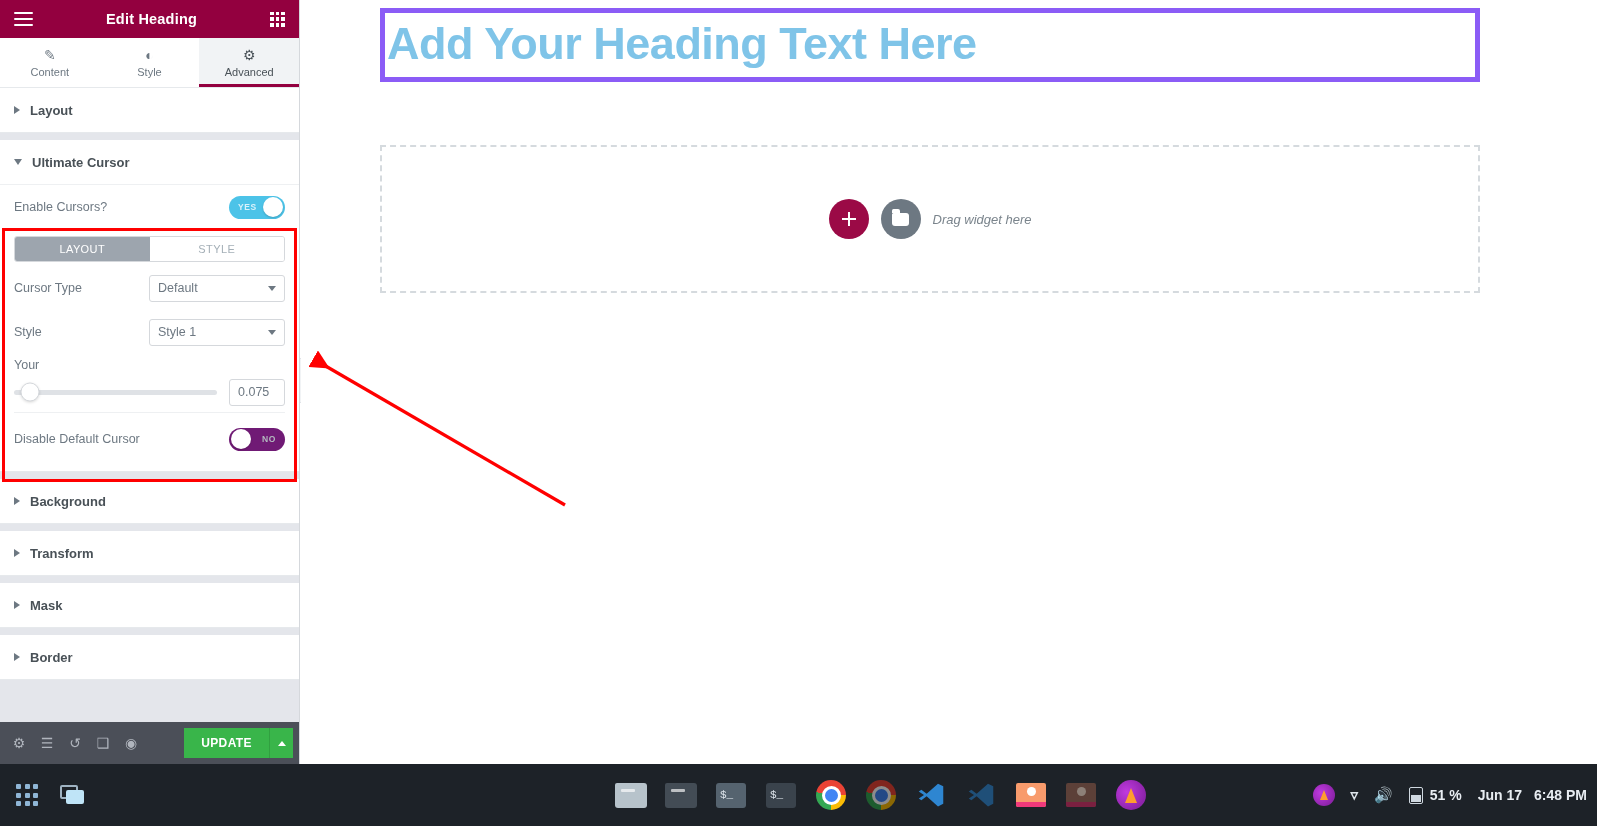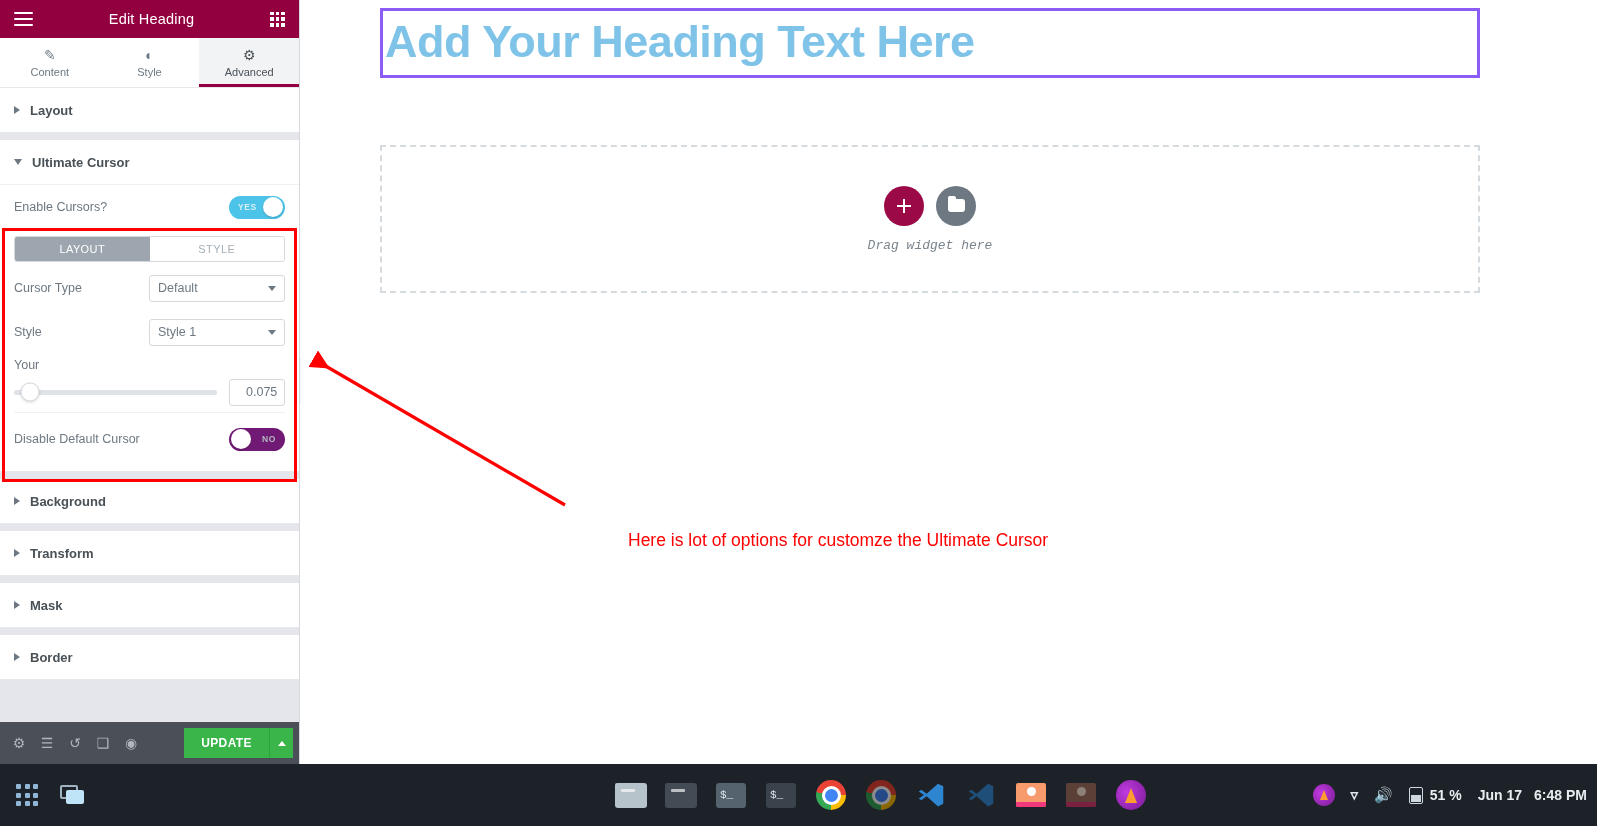--- a/index.html
+++ b/index.html
@@ -19,21 +19,21 @@
     border-right: 1px solid #d5d8dc;
     display: flex; flex-direction: column;
   }
   
   .panel-header {
     height: 38px; background: #93003f;
     display: flex; align-items: center; justify-content: space-between;
     padding: 0 14px; flex: 0 0 auto;
   }
   .panel-header .title {
-    color: #fff; font-size: 14.5px; font-weight: 400;
+    color: #fff; font-size: 14.5px; font-weight: 700;
     letter-spacing: .2px; flex: 1; text-align: center;
   }
   .hamburger { width: 19px; height: 14px; display: flex; flex-direction: column;
     justify-content: space-between; cursor: pointer; }
   .hamburger i { display: block; height: 2.4px; background: #fff; border-radius: 1px; }
   .grid-icon { width: 15px; height: 15px; display: grid;
     grid-template-columns: repeat(3, 1fr); grid-template-rows: repeat(3, 1fr);
     gap: 2px; cursor: pointer; }
   .grid-icon i { display:block; background:#fff; }
 
@@ -99,21 +99,21 @@
 
   
   .slider-row { display: flex; align-items: center; gap: 12px; min-height: 40px; }
   .track { position: relative; flex: 1; height: 5px; background: #dfe2e6;
     border-radius: 3px; cursor: pointer; }
   .thumb { position: absolute; top: 50%; transform: translate(-50%, -50%);
     width: 19px; height: 19px; border-radius: 50%; background: #fff;
     border: 1px solid #d5d8dc; box-shadow: 0 1px 3px rgba(0,0,0,.14); }
   .numbox { width: 56px; height: 27px; border: 1px solid #d5d8dc; border-radius: 3px;
     font-size: 12.5px; color: #6d7882; display: flex; align-items: center;
-    padding: 0 16px; background: #fff; overflow: hidden; }
+    padding: 0 8px; background: #fff; overflow: hidden; }
 
   .divider { border-top: 1px solid #eef0f2; }
 
   
   .panel-footer { height: 42px; background: #4b4f58; display: flex;
     align-items: center; padding: 0 6px; gap: 2px; flex: 0 0 auto; }
   .fico { width: 26px; height: 30px; display:flex; align-items:center;
     justify-content:center; color: #b0b5bd; font-size: 14px; cursor:pointer; }
   .update-wrap { margin-left: auto; display: flex; height: 30px; }
   .update-btn { background: #39b54a; color: #fff; font-size: 12px; font-weight: bold;
@@ -129,26 +129,26 @@
   #collapse-handle { position: absolute; left: 300px; top: 358px;
     width: 13px; height: 45px; background: #f1f3f5;
     border: 1px solid #e0e3e7; border-left: none; border-radius: 0 3px 3px 0;
     display:flex; align-items:center; justify-content:center; cursor:pointer;
     color:#9aa2ab; font-size: 10px; }
 
   
   #canvas { position: absolute; left: 301px; top: 0; right: 0; height: 764px;
     background: #fff; overflow: hidden; }
   .heading-widget { position: absolute; left: 79px; top: 8px; width: 1100px;
-    border: 3px solid #8b5cf6; padding: 6px 0 8px 2px; }
+    border: 5px solid #8b5cf6; padding: 6px 0 8px 2px; }
   .heading-widget h1 { font-size: 45px; font-weight: bold; color: #7fc4e8;
     line-height: 1.1; letter-spacing: -0.5px; }
   .drop-zone { position: absolute; left: 79px; top: 145px; width: 1100px;
     height: 148px; border: 2px dashed #d5dade; display:flex;
-    flex-direction: column; align-items:center; justify-content:center; gap: 12px; font-family: Liberation Mono, monospace; }
+    flex-direction: row; align-items:center; justify-content:center; gap: 12px; }
   .dz-btns { display: flex; gap: 12px; }
   .circ { width: 40px; height: 40px; border-radius: 50%; display:flex;
     align-items:center; justify-content:center; cursor:pointer; }
   .circ.add { background: #9b0a46; }
   .circ.add .plus { position: relative; width: 14px; height: 14px; }
   .circ.add .plus::before, .circ.add .plus::after { content:''; position:absolute;
     background:#fff; }
   .circ.add .plus::before { left: 6px; top: 0; width: 2px; height: 14px; }
   .circ.add .plus::after { top: 6px; left: 0; height: 2px; width: 14px; }
   .circ.tpl { background: #6d7882; }
@@ -392,21 +392,20 @@
       <div class="circ add">
         <span class="plus"></span>
       </div>
       <div class="circ tpl">
         <span class="folder"></span>
       </div>
     </div>
     <div class="dz-text">Drag widget here</div>
   </div>
 
-  <div class="anno-text">Here is lot of options for customze the Ultimate Cursor</div>
 </div>
 
 <div id="red-box"></div>
 <svg id="red-arrow" viewBox="0 0 280 170">
   <defs>
     <marker id="ah" markerWidth="6" markerHeight="6" refX="4.6" refY="3" orient="auto" markerUnits="strokeWidth">
       <path d="M6,0 L6,6 L0,3 z" fill="#ff0000"></path>
     </marker>
   </defs>
   <line x1="270" y1="160" x2="22" y2="16" stroke="#ff0000" stroke-width="3.2" marker-end="url(#ah)"></line>

